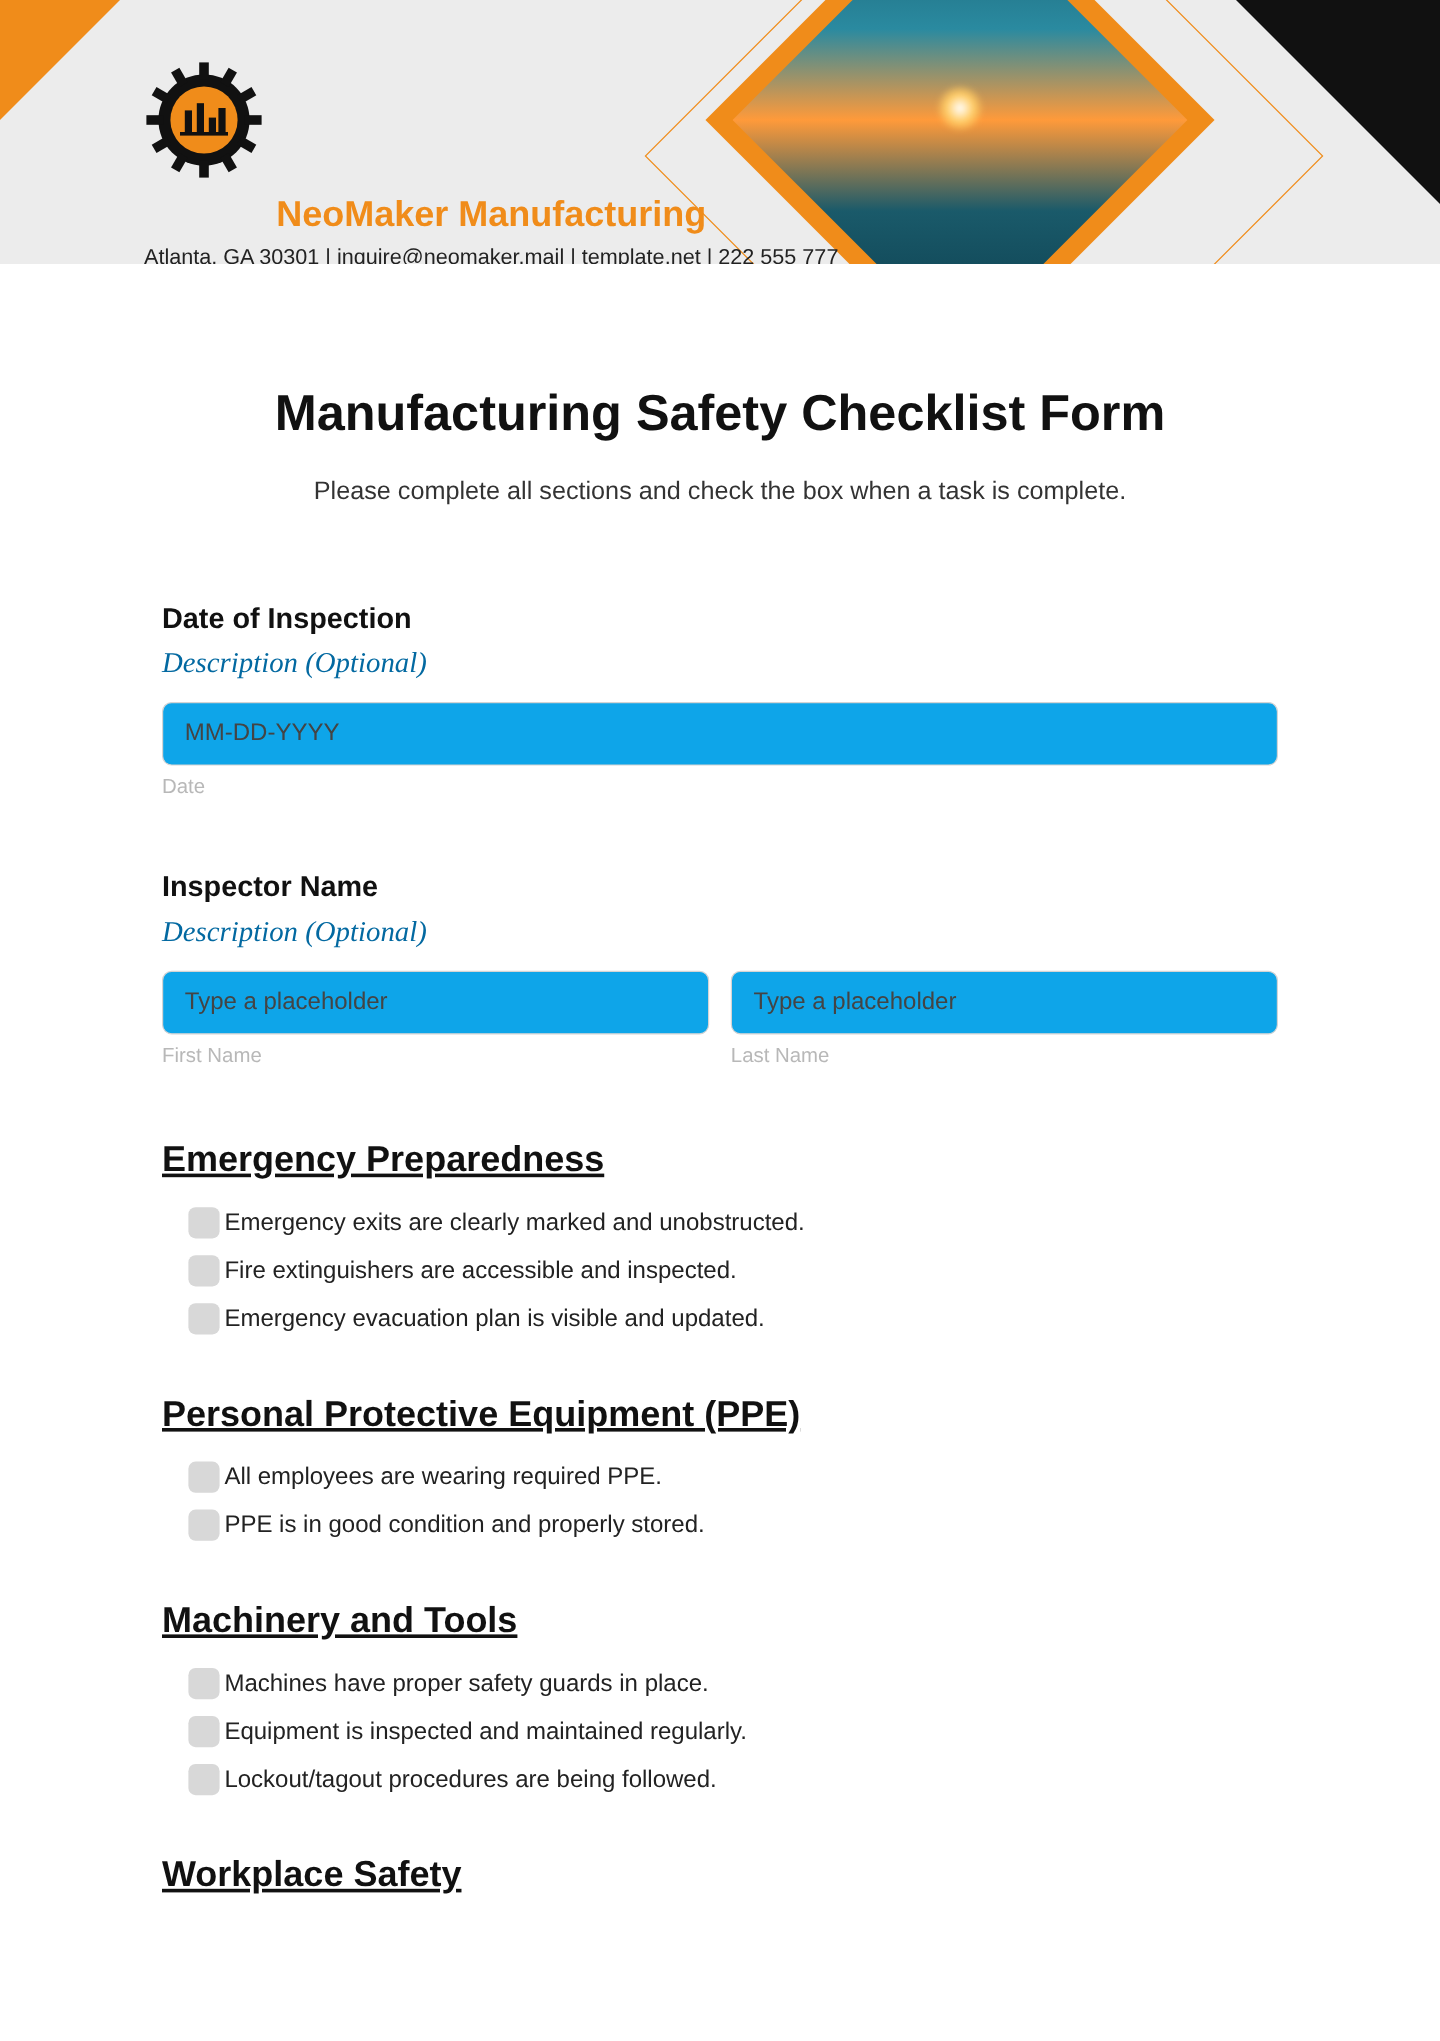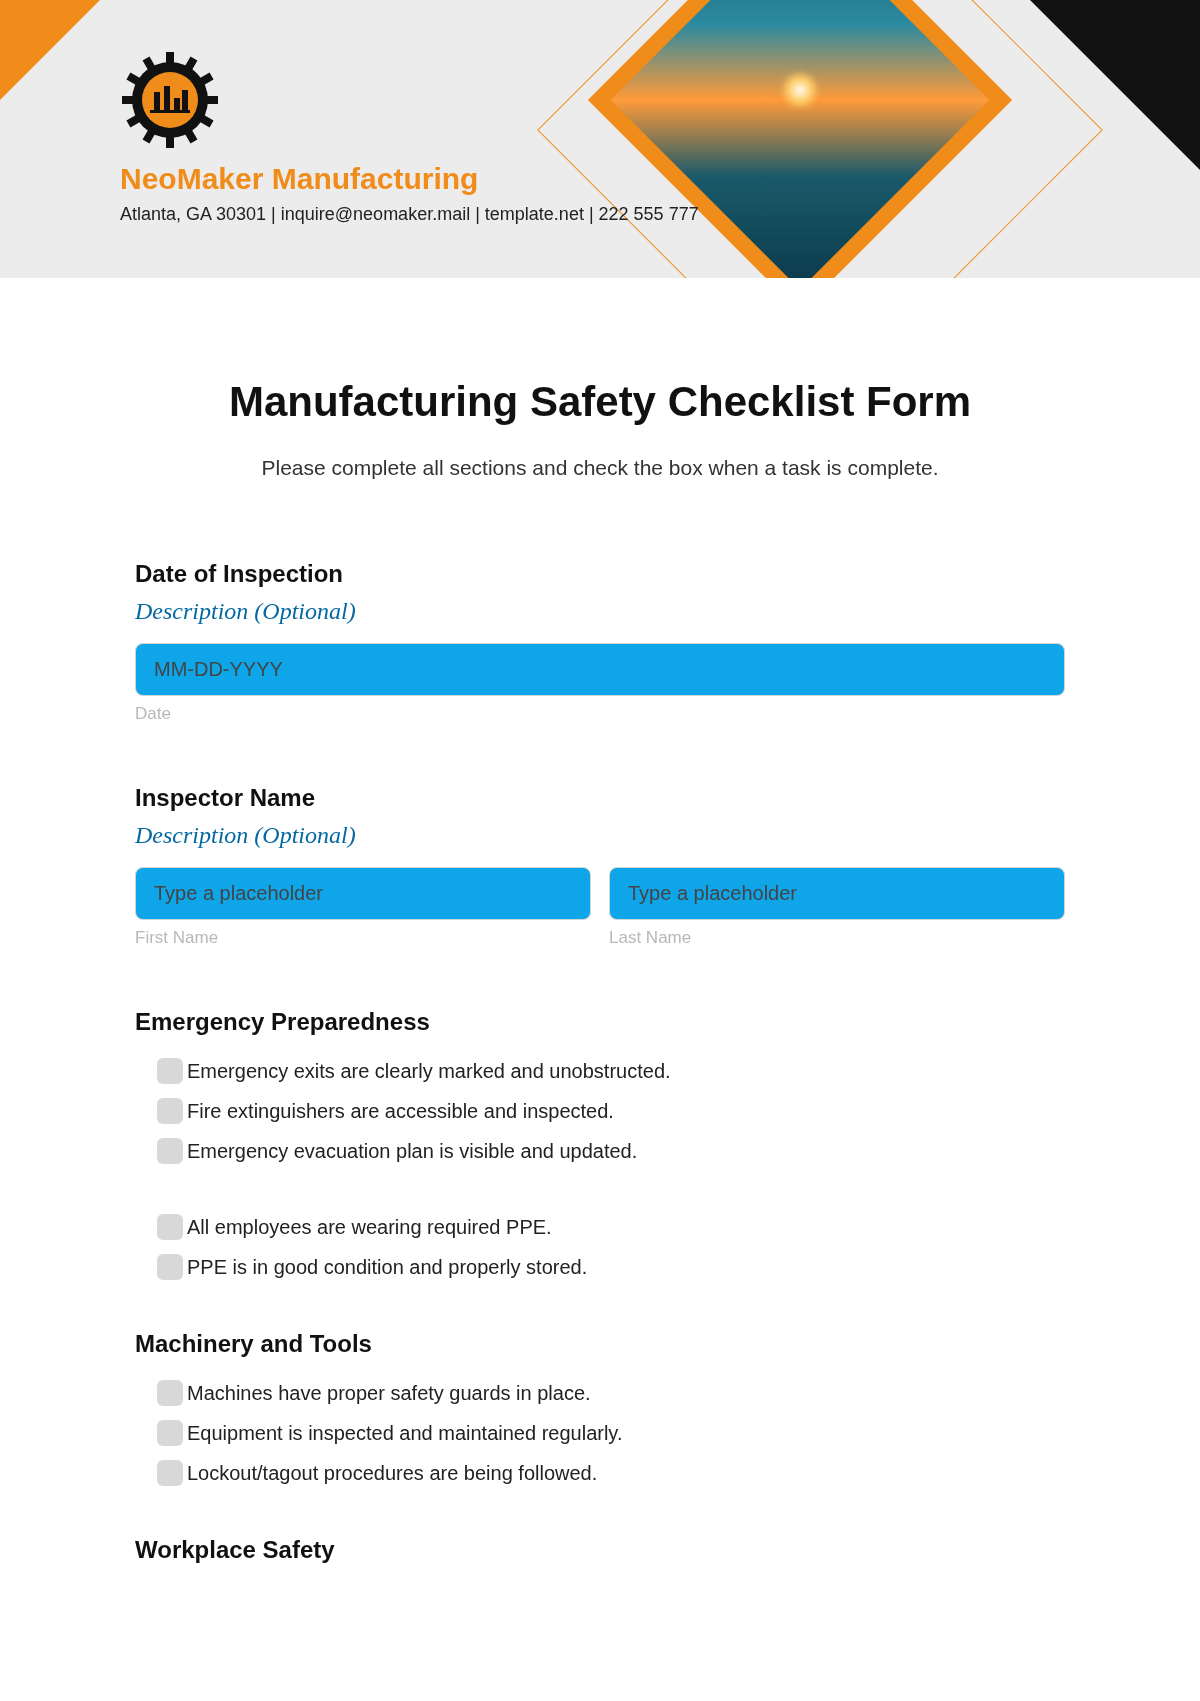--- a/index.html
+++ b/index.html
@@ -1,17 +1,17 @@
 <!DOCTYPE html>
 <html><head>
 <meta charset="utf-8">
 <style>
 * { margin: 0; padding: 0; box-sizing: border-box; }
 body { font-family: -apple-system, BlinkMacSystemFont, "Segoe UI", Helvetica, Arial, sans-serif; background: #fff; width: 1200px; }
-.header { background: #ececec; height: 278px; position: relative; overflow: hidden; }
+.header { background: #ececec; height: 220px; position: relative; overflow: hidden; text-align: center; }
 .triangle-tl { position: absolute; top: 0; left: 0; width: 0; height: 0; border-top: 100px solid #f08c1a; border-right: 100px solid transparent; }
 .triangle-tr { position: absolute; top: 0; right: 0; width: 0; height: 0; border-top: 170px solid #111; border-left: 170px solid transparent; }
 .diamond-outer { position: absolute; top: -70px; right: 180px; width: 400px; height: 400px; border: 1px solid #f08c1a; transform: rotate(45deg); }
 .diamond-wrap { position: absolute; top: -50px; right: 250px; width: 300px; height: 300px; transform: rotate(45deg); background: #f08c1a; padding: 16px; }
 .diamond-img { width: 100%; height: 100%; background: linear-gradient(135deg, #1a5a6a 0%, #2a8aa0 30%, #ff9a3a 50%, #1a5a6a 70%, #0a3a4a 100%); position: relative; overflow: hidden; }
 .diamond-img::before { content: ""; position: absolute; top: 40%; left: 40%; width: 40px; height: 40px; background: radial-gradient(circle, #fff 0%, #ffcc66 40%, transparent 70%); border-radius: 50%; filter: blur(2px); }
 .logo-block { position: absolute; top: 50px; left: 120px; }
 .gear { width: 100px; height: 100px; position: relative; }
 .gear svg { width: 100%; height: 100%; }
 .company { color: #f08c1a; font-size: 30px; font-weight: 700; margin-top: 12px; }
@@ -20,21 +20,21 @@
 .title { text-align: center; font-size: 42px; font-weight: 700; color: #111; margin-bottom: 30px; }
 .subtitle { text-align: center; font-size: 21px; color: #333; margin-bottom: 80px; }
 .field-group { margin-bottom: 60px; }
 .field-label { font-size: 24px; font-weight: 700; color: #111; margin-bottom: 10px; }
 .desc { font-size: 24px; color: #0369a1; font-style: italic; margin-bottom: 18px; font-family: Liberation Serif, serif; }
 .input { width: 100%; padding: 14px 18px; font-size: 20px; border: 1px solid #d4d4d4; border-radius: 8px; color: #333; background: #0ea5e9; }
 .input::placeholder { color: #444; }
 .row2 { display: flex; gap: 18px; }
 .col { flex: 1; }
 .sub { font-size: 17px; color: #b8b8b8; margin-top: 8px; }
-.section-title { font-size: 24px; font-weight: 700; color: #111; margin-bottom: 22px; }
+.section-title { font-size: 30px; font-weight: 700; color: #111; margin-bottom: 22px; text-decoration: underline; }
 .check-row { display: flex; align-items: center; gap: 4px; margin-bottom: 14px; padding-left: 22px; }
 .cbox { width: 26px; height: 26px; border-radius: 6px; background: #d8d8d8; flex-shrink: 0; cursor: pointer; }
 .ctext { font-size: 20px; color: #222; }
 .sec { margin-bottom: 50px; }
 </style>
 </head>
 <body>
 
 <div class="header">
   <div class="triangle-tl"></div>
@@ -114,20 +114,21 @@
         <div class="check-row">
           <div class="cbox"></div>
           <div class="ctext">Fire extinguishers are accessible and inspected.</div>
         </div>
         <div class="check-row">
           <div class="cbox"></div>
           <div class="ctext">Emergency evacuation plan is visible and updated.</div>
         </div>
       </div>
       <div class="sec">
+        <div class="section-title">Personal Protective Equipment (PPE)</div>
         <div class="check-row">
           <div class="cbox"></div>
           <div class="ctext">All employees are wearing required PPE.</div>
         </div>
         <div class="check-row">
           <div class="cbox"></div>
           <div class="ctext">PPE is in good condition and properly stored.</div>
         </div>
       </div>
       <div class="sec">

